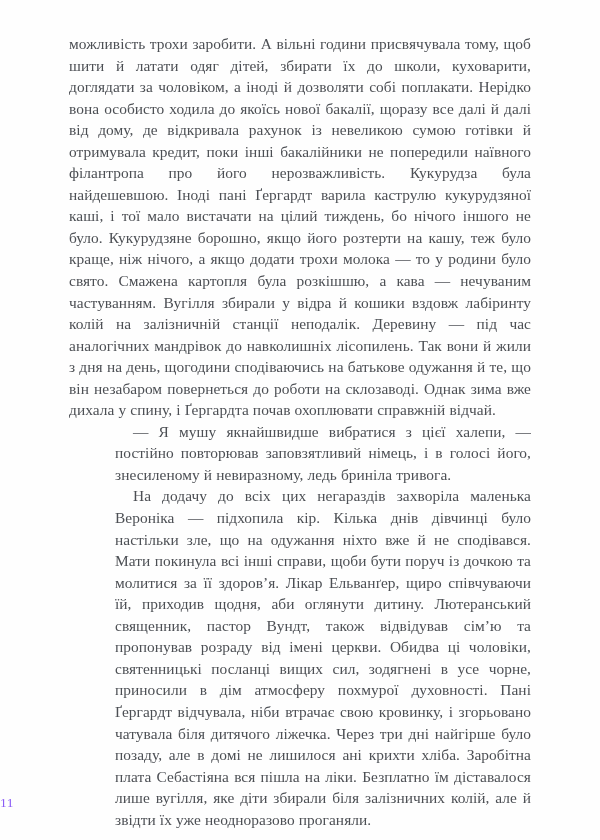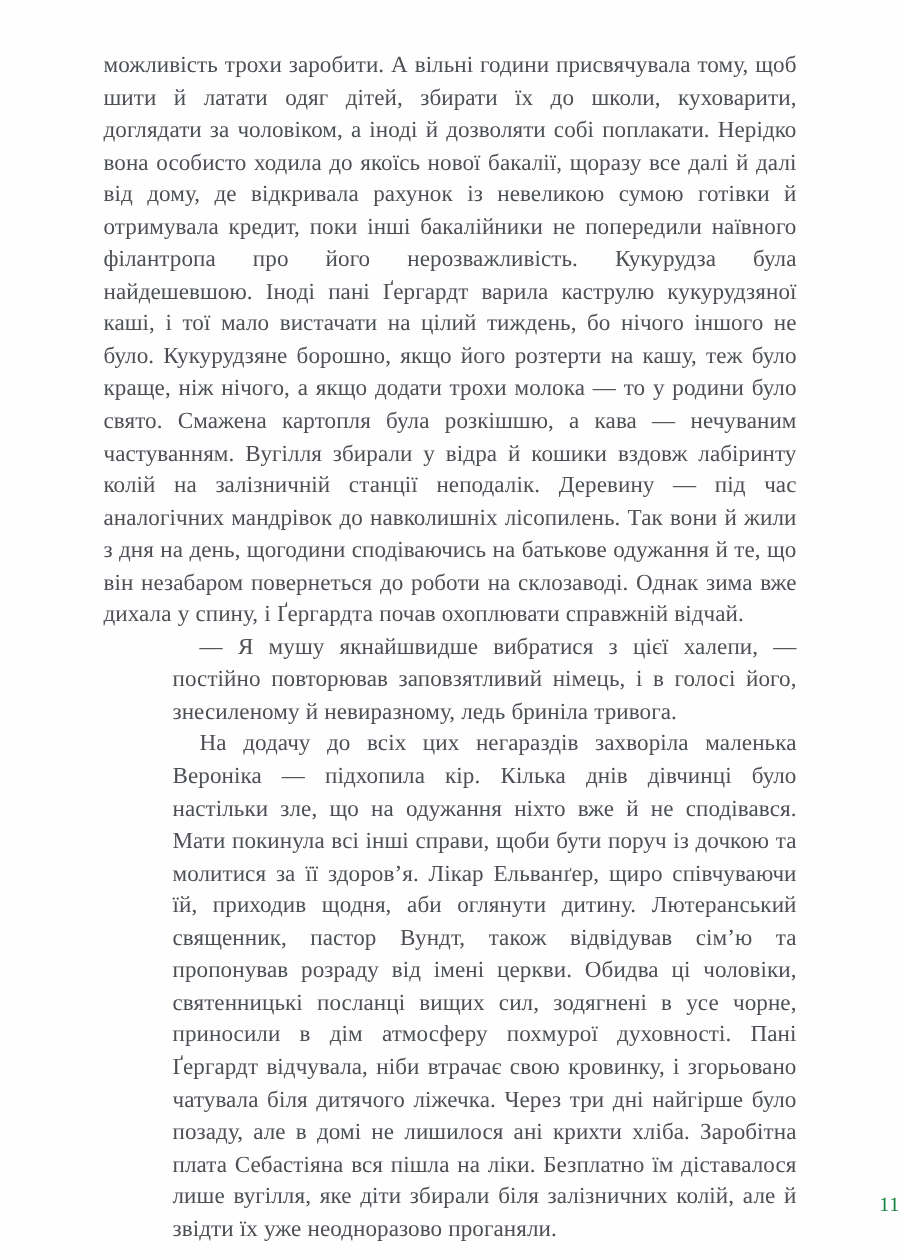--- a/index.html
+++ b/index.html
@@ -46,23 +46,23 @@
     margin-left: 46px;
   }
   .para:first-child {
     text-indent: 0;
   }
   .folio {
     position: absolute;
     left: 0;
     top: 795px;
     width: 600px;
-    text-align: right;
+    text-align: left;
     font-size: 13.5px;
-    color: #15803d;
+    color: #8b5cf6;
     font-family: "Liberation Serif", "DejaVu Serif", serif;
     letter-spacing: 0.4px;
   }
 </style>
 </head>
 <body>
 
 <div class="page">
 
   <div class="text-block">

